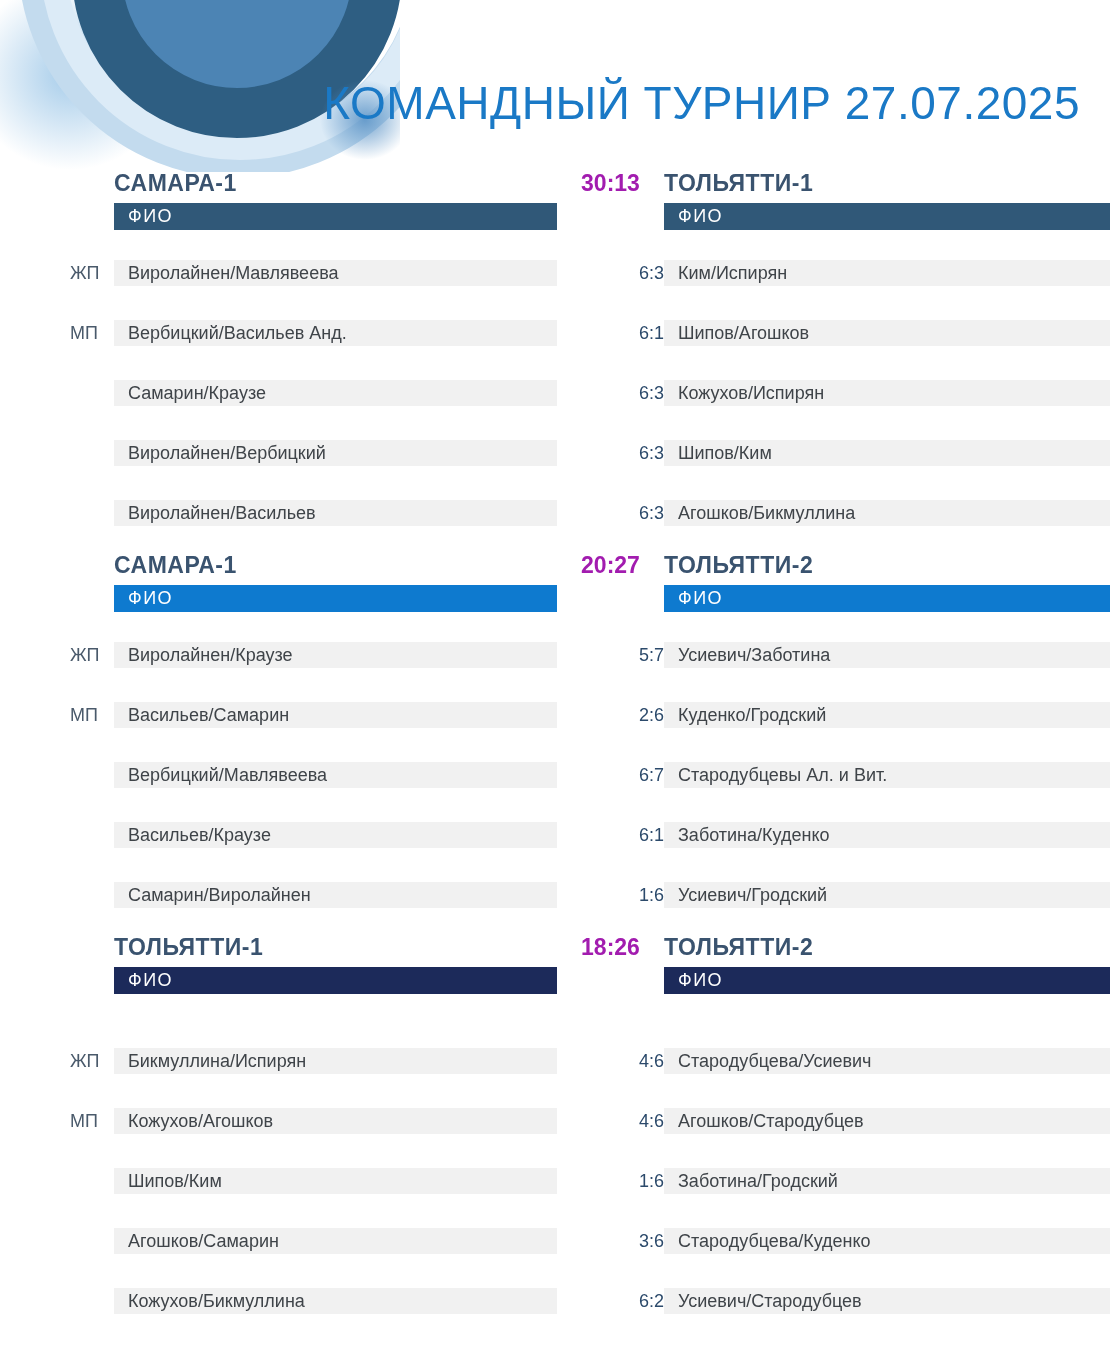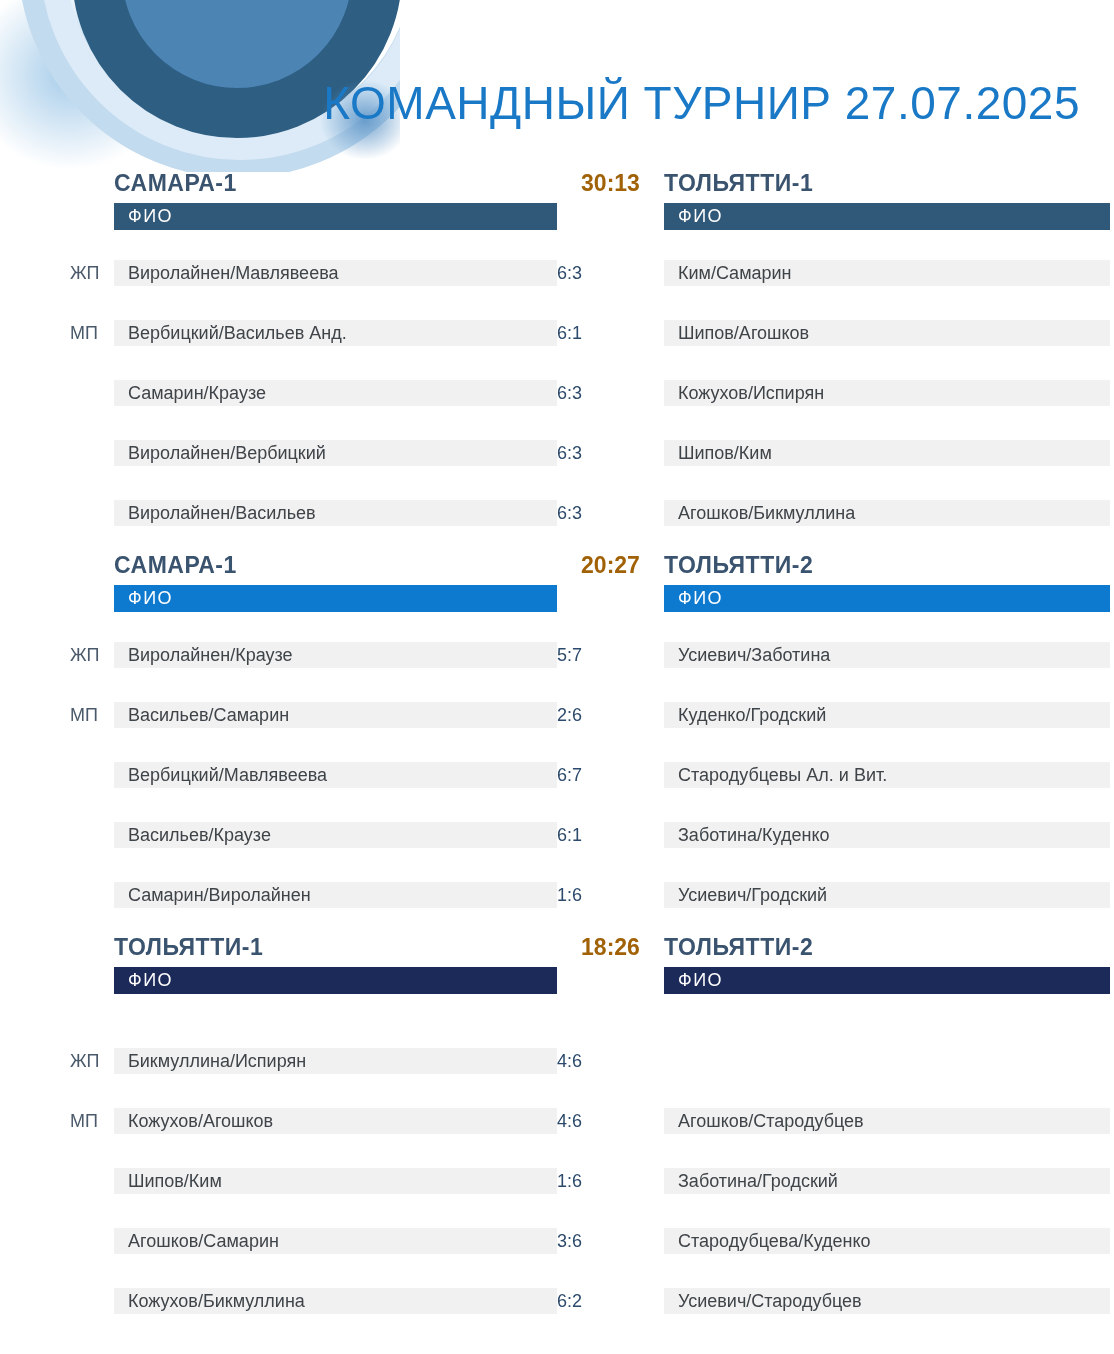--- a/index.html
+++ b/index.html
@@ -37,40 +37,40 @@
     font-size:46px;font-weight:400;letter-spacing:0.5px;color:#1a79c6;white-space:nowrap;
   }
 
   
   .matches{position:absolute;top:170px;left:64px;width:1046px;}
   .match{margin-bottom:22px;}
   .grid-row{display:grid;grid-template-columns:50px 443px 107px 446px;align-items:center;}
 
   .team-row{height:26px;margin-bottom:7px;}
   .team-name{text-align:left;font-weight:bold;font-size:23px;color:#3a536f;letter-spacing:0.5px;}
-  .match-score{text-align:center;font-weight:bold;font-size:23px;color:#a16207;}
+  .match-score{text-align:center;font-weight:bold;font-size:23px;color:#a21caf;}
 
   .bar-row{height:27px;}
   .hdr-bar{
     position:relative;height:27px;display:flex;align-items:center;
     color:#ffffff;font-size:18px;letter-spacing:1.5px;
   }
   .hdr-bar .fio{margin-left:14px;}
   .hdr-bar .para{position:absolute;left:64%;transform:translateX(-50%);margin-top:44px;}
 
   .rows{margin-top:26px;}
   .match.gap-lg .rows{margin-top:50px;}
   .pair-row{height:34px;margin-bottom:26px;}
   .pair-row:last-child{margin-bottom:0;}
   .row-label{font-size:18px;color:#4a5a6b;padding-left:6px;}
   .pair-cell{
     box-sizing:border-box;height:26px;display:flex;align-items:center;
     padding-left:14px;background:#f1f1f1;font-size:18px;color:#3f4449;white-space:nowrap;overflow:hidden;
   }
-  .row-score{text-align:left;font-size:18px;color:#2c4a6b;}
+  .row-score{text-align:right;font-size:18px;color:#2c4a6b;}
 </style>
 </head>
 <body>
 
 <div class="page">
 
   <div class="logo-wrap">
     <div class="logo-speckle"></div>
     <div class="logo-outer"></div>
     <div class="logo-outer2"></div>
@@ -98,21 +98,21 @@
       <div class="hdr-bar right" style="background: rgb(48, 88, 120);">
         <span class="fio">ФИО</span>
         <span class="para">ПАРА</span>
       </div>
     </div>
     <div class="rows">
           <div class="grid-row pair-row">
     <div class="row-label">ЖП</div>
     <div class="pair-cell">Виролайнен/Мавлявеева</div>
     <div class="row-score">6:3</div>
-    <div class="pair-cell">Ким/Самарин</div>
+    <div class="pair-cell">Ким/Испирян</div>
   </div>
           <div class="grid-row pair-row">
     <div class="row-label">МП</div>
     <div class="pair-cell">Вербицкий/Васильев Анд.</div>
     <div class="row-score">6:1</div>
     <div class="pair-cell">Шипов/Агошков</div>
   </div>
           <div class="grid-row pair-row">
     <div class="row-label"></div>
     <div class="pair-cell">Самарин/Краузе</div>
@@ -202,20 +202,21 @@
       <div class="hdr-bar right" style="background: rgb(28, 42, 90);">
         <span class="fio">ФИО</span>
         <span class="para">ПАРА</span>
       </div>
     </div>
     <div class="rows">
           <div class="grid-row pair-row">
     <div class="row-label">ЖП</div>
     <div class="pair-cell">Бикмуллина/Испирян</div>
     <div class="row-score">4:6</div>
+    <div class="pair-cell">Стародубцева/Усиевич</div>
   </div>
           <div class="grid-row pair-row">
     <div class="row-label">МП</div>
     <div class="pair-cell">Кожухов/Агошков</div>
     <div class="row-score">4:6</div>
     <div class="pair-cell">Агошков/Стародубцев</div>
   </div>
           <div class="grid-row pair-row">
     <div class="row-label"></div>
     <div class="pair-cell">Шипов/Ким</div>

